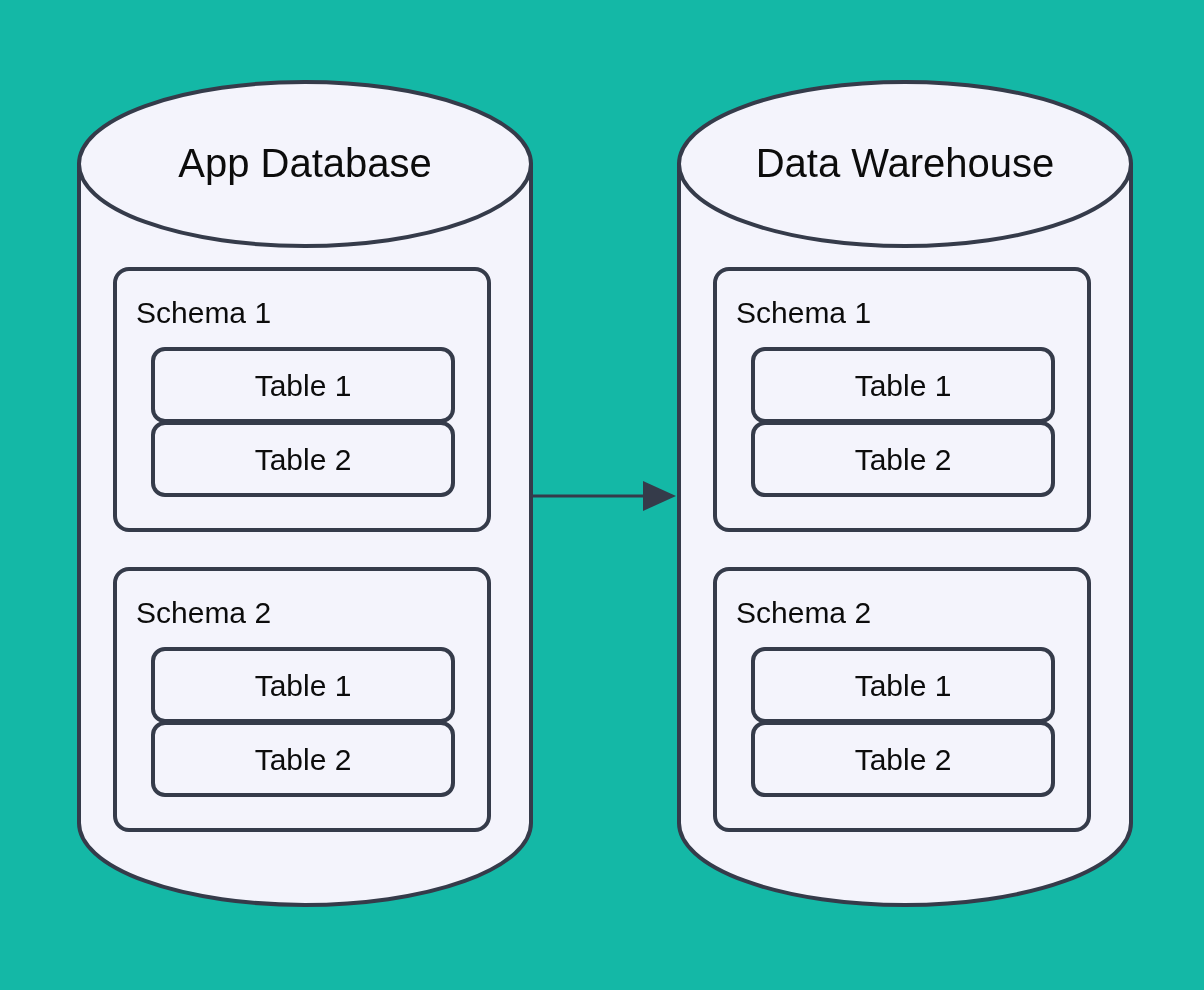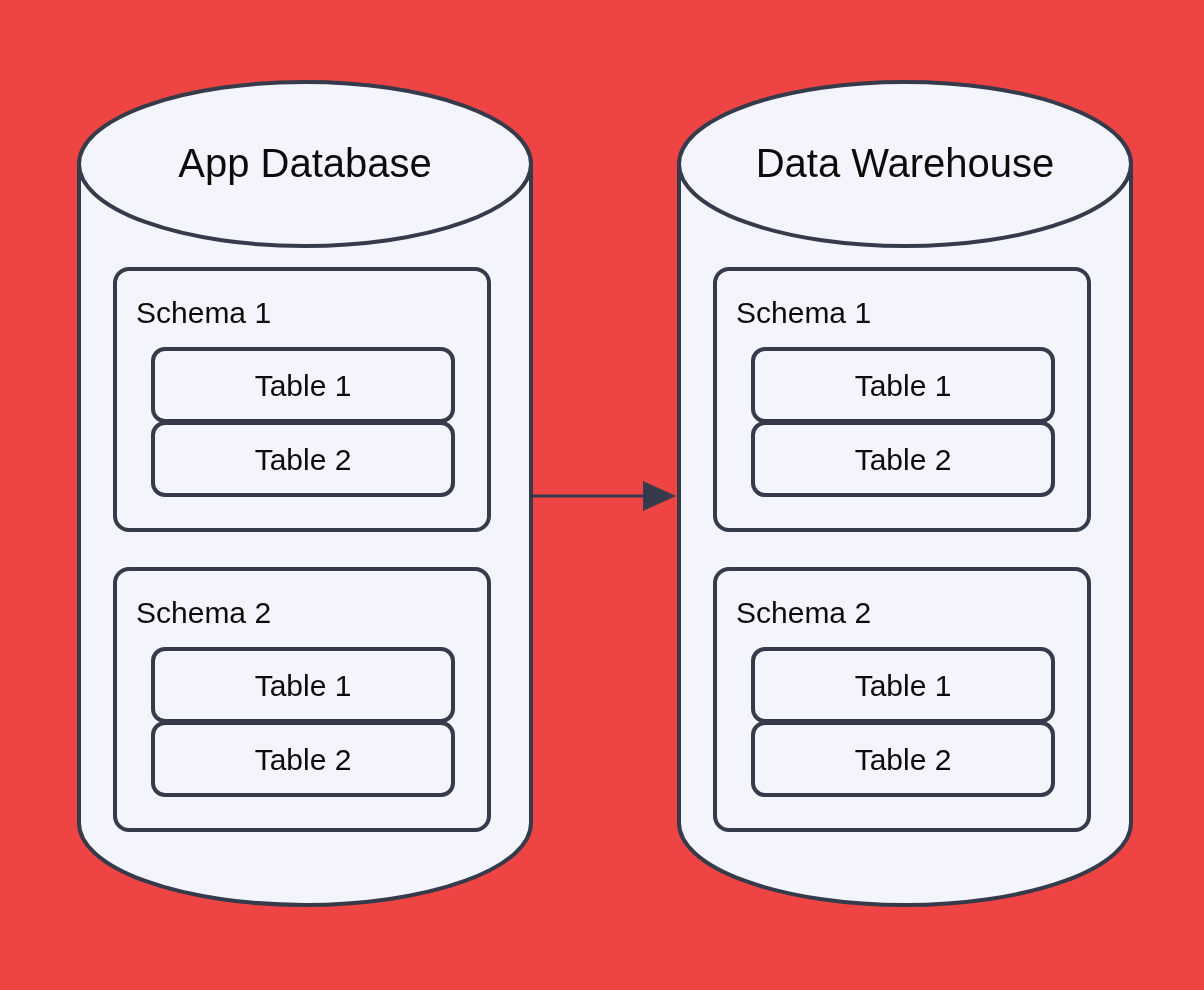--- a/index.html
+++ b/index.html
@@ -8,21 +8,21 @@
     padding: 0;
     background: #ffffff;
   }
   body {
     font-family: "Liberation Sans", sans-serif;
   }
   #canvas {
     position: relative;
     width: 1204px;
     height: 990px;
-    background: #ef4444;
+    background: #14b8a6;
     overflow: hidden;
     text-decoration: underline;
   }
   #diagram-svg {
     position: absolute;
     top: 0;
     left: 0;
     width: 1204px;
     height: 990px;
     display: block;

